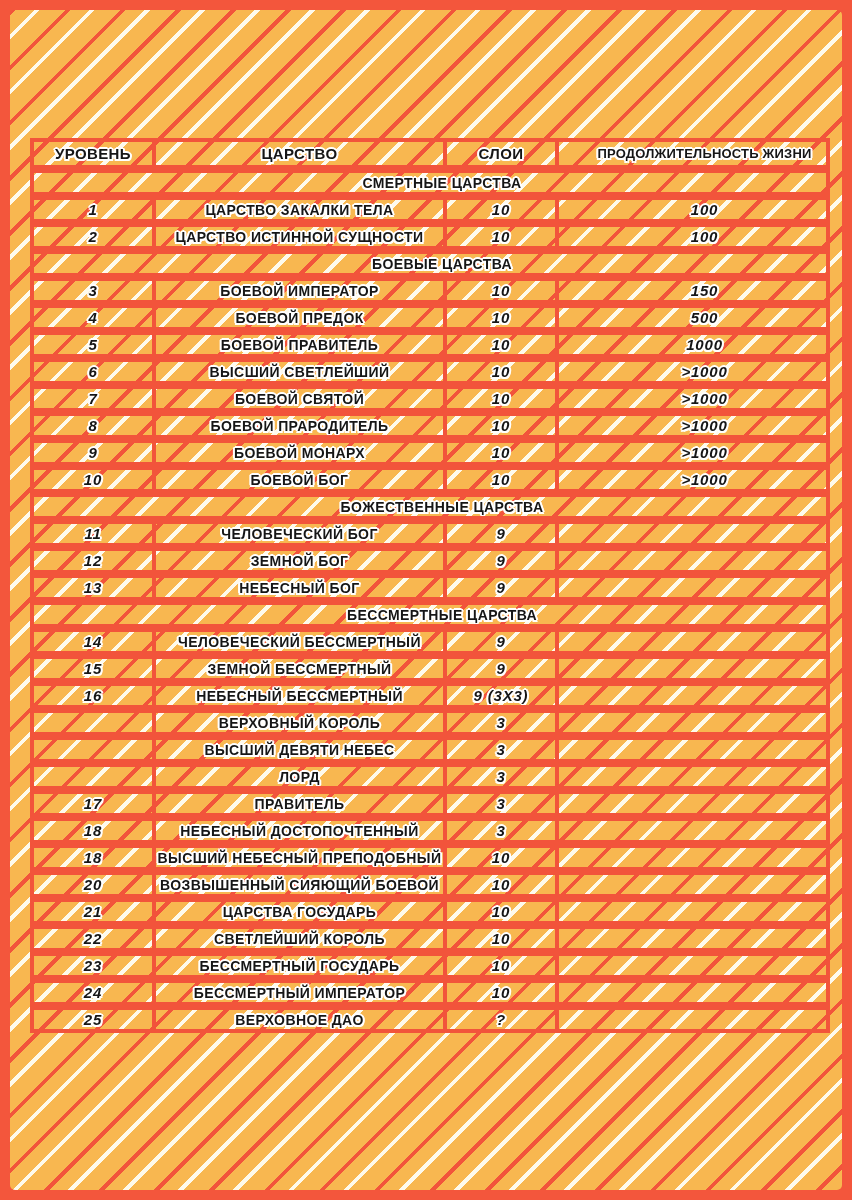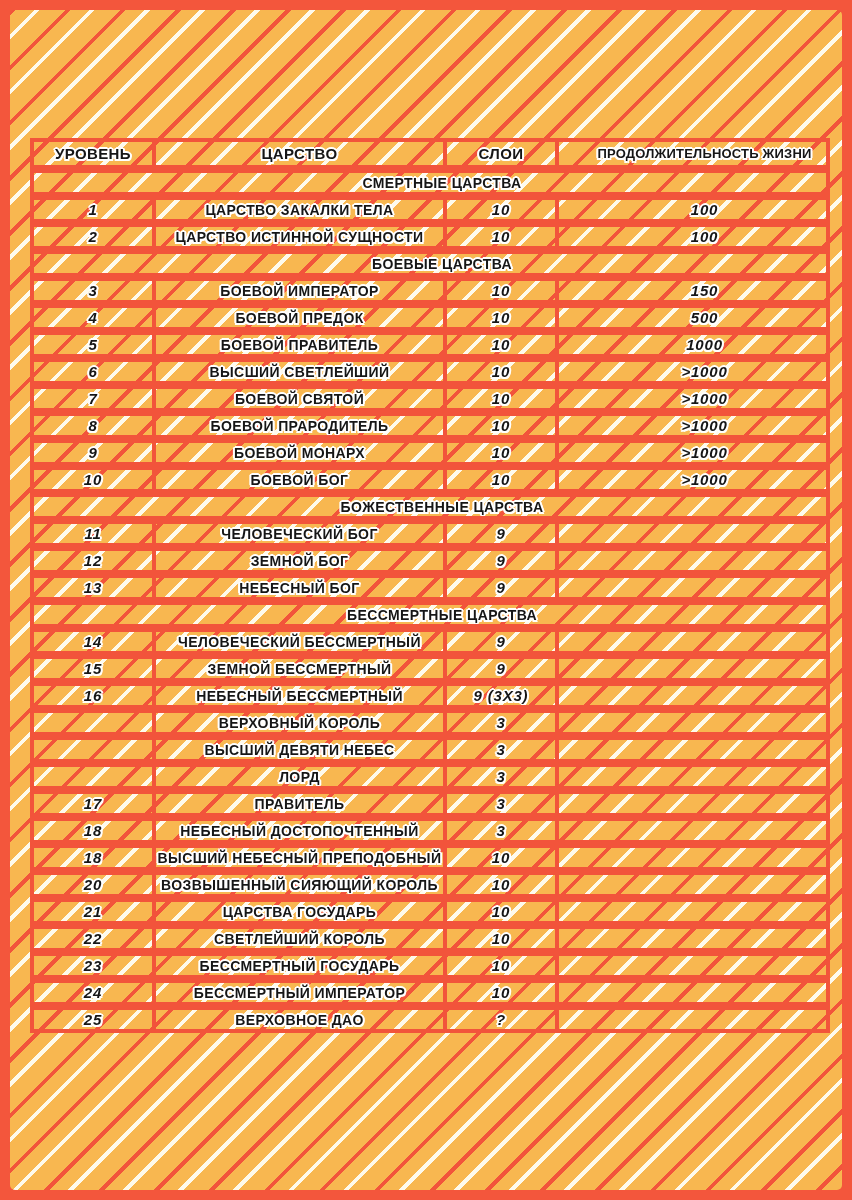--- a/index.html
+++ b/index.html
@@ -413,21 +413,21 @@
     </div>
     <div class="cell lifespan-col">
       <span class="txt num"></span>
     </div>
   </div>
         <div class="row">
     <div class="cell level-col">
       <span class="txt num">20</span>
     </div>
     <div class="cell realm-col">
-      <span class="txt">ВОЗВЫШЕННЫЙ СИЯЮЩИЙ КОРОЛЬ</span>
+      <span class="txt">ВОЗВЫШЕННЫЙ СИЯЮЩИЙ БОЕВОЙ</span>
     </div>
     <div class="cell layers-col">
       <span class="txt num">10</span>
     </div>
     <div class="cell lifespan-col">
       <span class="txt num"></span>
     </div>
   </div>
         <div class="row">
     <div class="cell level-col">

